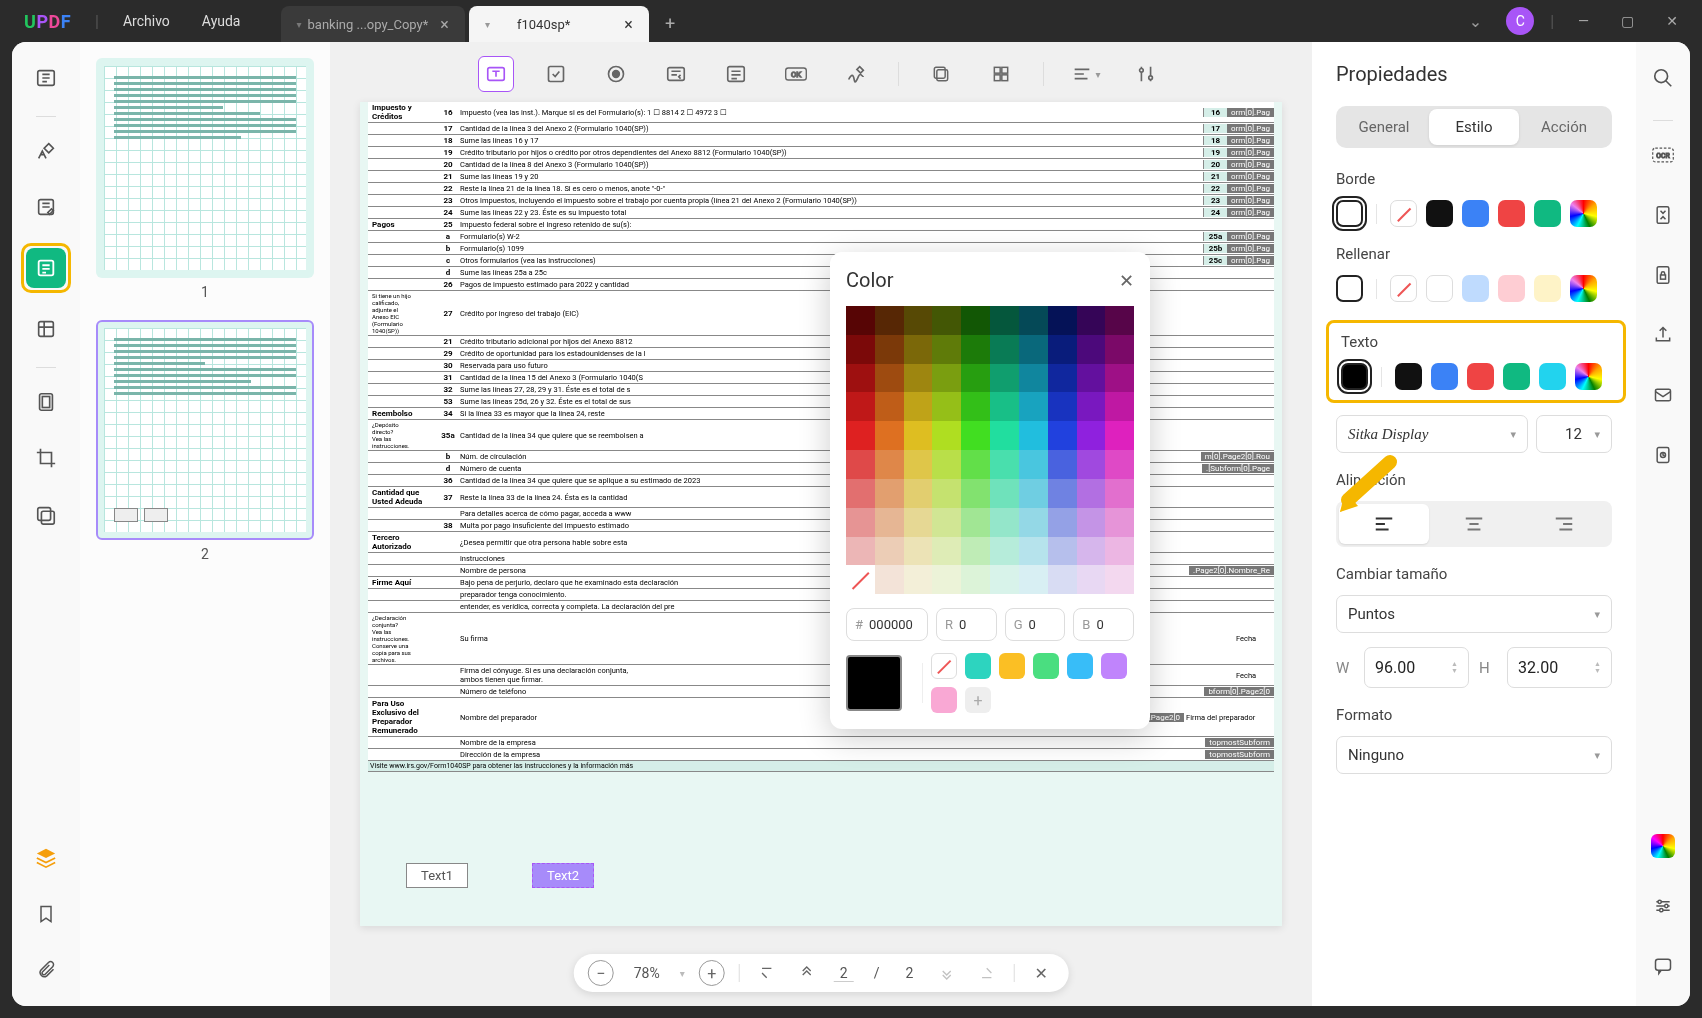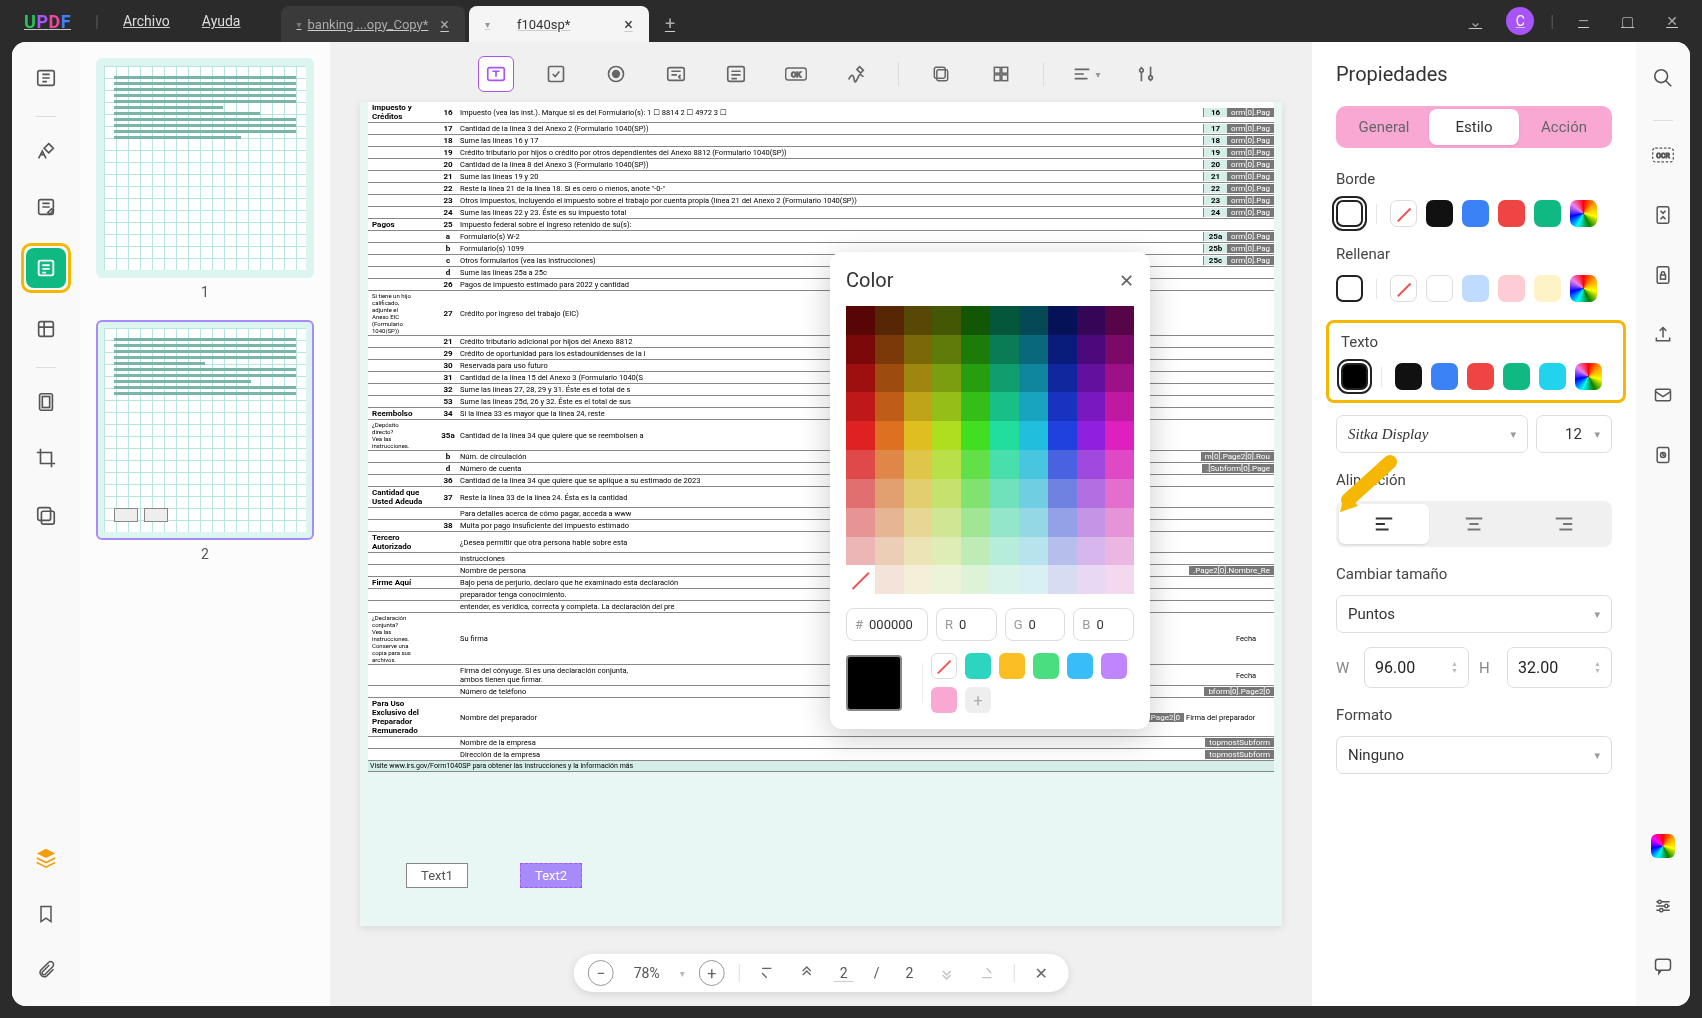--- a/index.html
+++ b/index.html
@@ -5,21 +5,20 @@
 * { box-sizing: border-box; margin: 0; padding: 0; font-family: -apple-system, BlinkMacSystemFont, "Segoe UI", Roboto, sans-serif; }
 body { background: #2b2b2b; overflow: hidden; }
 
 .titlebar {
   height: 42px;
   background: #2b2b2b;
   display: flex;
   align-items: center;
   padding: 0 8px;
   color: #ccc;
-  text-decoration: underline;
 }
 .logo { font-weight: bold; font-size: 18px; letter-spacing: 0.5px; margin: 0 16px; }
 .logo .u { color: #22c55e; }
 .logo .p { color: #a855f7; }
 .logo .d { color: #ec4899; }
 .logo .f { color: #3b82f6; }
 .menu-sep { color: #555; margin: 0 8px; }
 .menu-item { color: #ddd; margin: 0 16px; font-size: 14px; cursor: pointer; }
 .tabs { display: flex; margin-left: 24px; height: 100%; align-items: flex-end; flex: 1; }
 .tab {
@@ -109,21 +108,21 @@
 
 .text-box {
   position: absolute;
   bottom: 38px;
   border: 1.5px solid #888;
   padding: 4px 14px;
   font-size: 13px;
   color: #555;
 }
 .text-box.t1 { left: 46px; background: #fff; }
-.text-box.t2 { left: 160px; background: #a78bfa; color: #fff; border: 1px dashed #a855f7; }
+.text-box.t2 { left: 172px; background: #a78bfa; color: #fff; border: 1px dashed #a855f7; }
 
 .zoom-bar {
   position: absolute; bottom: 14px; left: 50%; transform: translateX(-50%);
   background: #fff; border-radius: 24px; padding: 6px 14px;
   display: flex; align-items: center; gap: 14px;
   box-shadow: 0 2px 8px rgba(0,0,0,0.12);
 }
 .zbtn { width: 26px; height: 26px; display: flex; align-items: center; justify-content: center; color: #666; cursor: pointer; border-radius: 50%; }
 .zbtn.circle { border: 1.5px solid #999; }
 .zval { color: #555; font-size: 14px; padding: 0 6px; }
@@ -158,21 +157,21 @@
 .cp-sw { width: 26px; height: 26px; border-radius: 6px; cursor: pointer; }
 .cp-sw.none { background: #fff; border: 1px solid #ddd; position: relative; }
 .cp-sw.none::after { content: ''; position: absolute; left: 12%; right: 12%; top: 50%; height: 1.5px; background: #e55; transform: rotate(-45deg); }
 .cp-sw.add { background: #eee; color: #aaa; display: flex; align-items: center; justify-content: center; font-size: 16px; }
 .cp-sw-wrap { display: flex; flex-wrap: wrap; gap: 8px; width: 200px; }
 
 .props {
   width: 324px; background: #fff; padding: 20px 24px; overflow-y: auto; position: relative;
 }
 .props-title { font-size: 20px; color: #333; margin-bottom: 20px; }
-.props-tabs { display: flex; background: #f9a8d4; border-radius: 10px; padding: 3px; margin-bottom: 22px; }
+.props-tabs { display: flex; background: #e5e5e5; border-radius: 10px; padding: 3px; margin-bottom: 22px; }
 .props-tab { flex: 1; text-align: center; padding: 9px; font-size: 15px; color: #666; cursor: pointer; border-radius: 8px; }
 .props-tab.active { background: #fff; color: #333; box-shadow: 0 1px 3px rgba(0,0,0,0.1); }
 .props-sec { margin-bottom: 18px; }
 .props-sec-title { font-size: 15px; color: #444; margin-bottom: 12px; }
 .swatch-row { display: flex; align-items: center; gap: 9px; }
 .swatch { width: 27px; height: 27px; border-radius: 7px; cursor: pointer; }
 .swatch.outline { border: 2px solid #222; background: transparent; }
 .swatch.white { background: #fff; border: 1px solid #ddd; }
 .swatch.none { background: #fff; border: 1px solid #ddd; position: relative; }
 .swatch.none::after { content: ''; position: absolute; left: 14%; right: 14%; top: 50%; height: 1.5px; background: #e55; transform: rotate(-45deg); }

